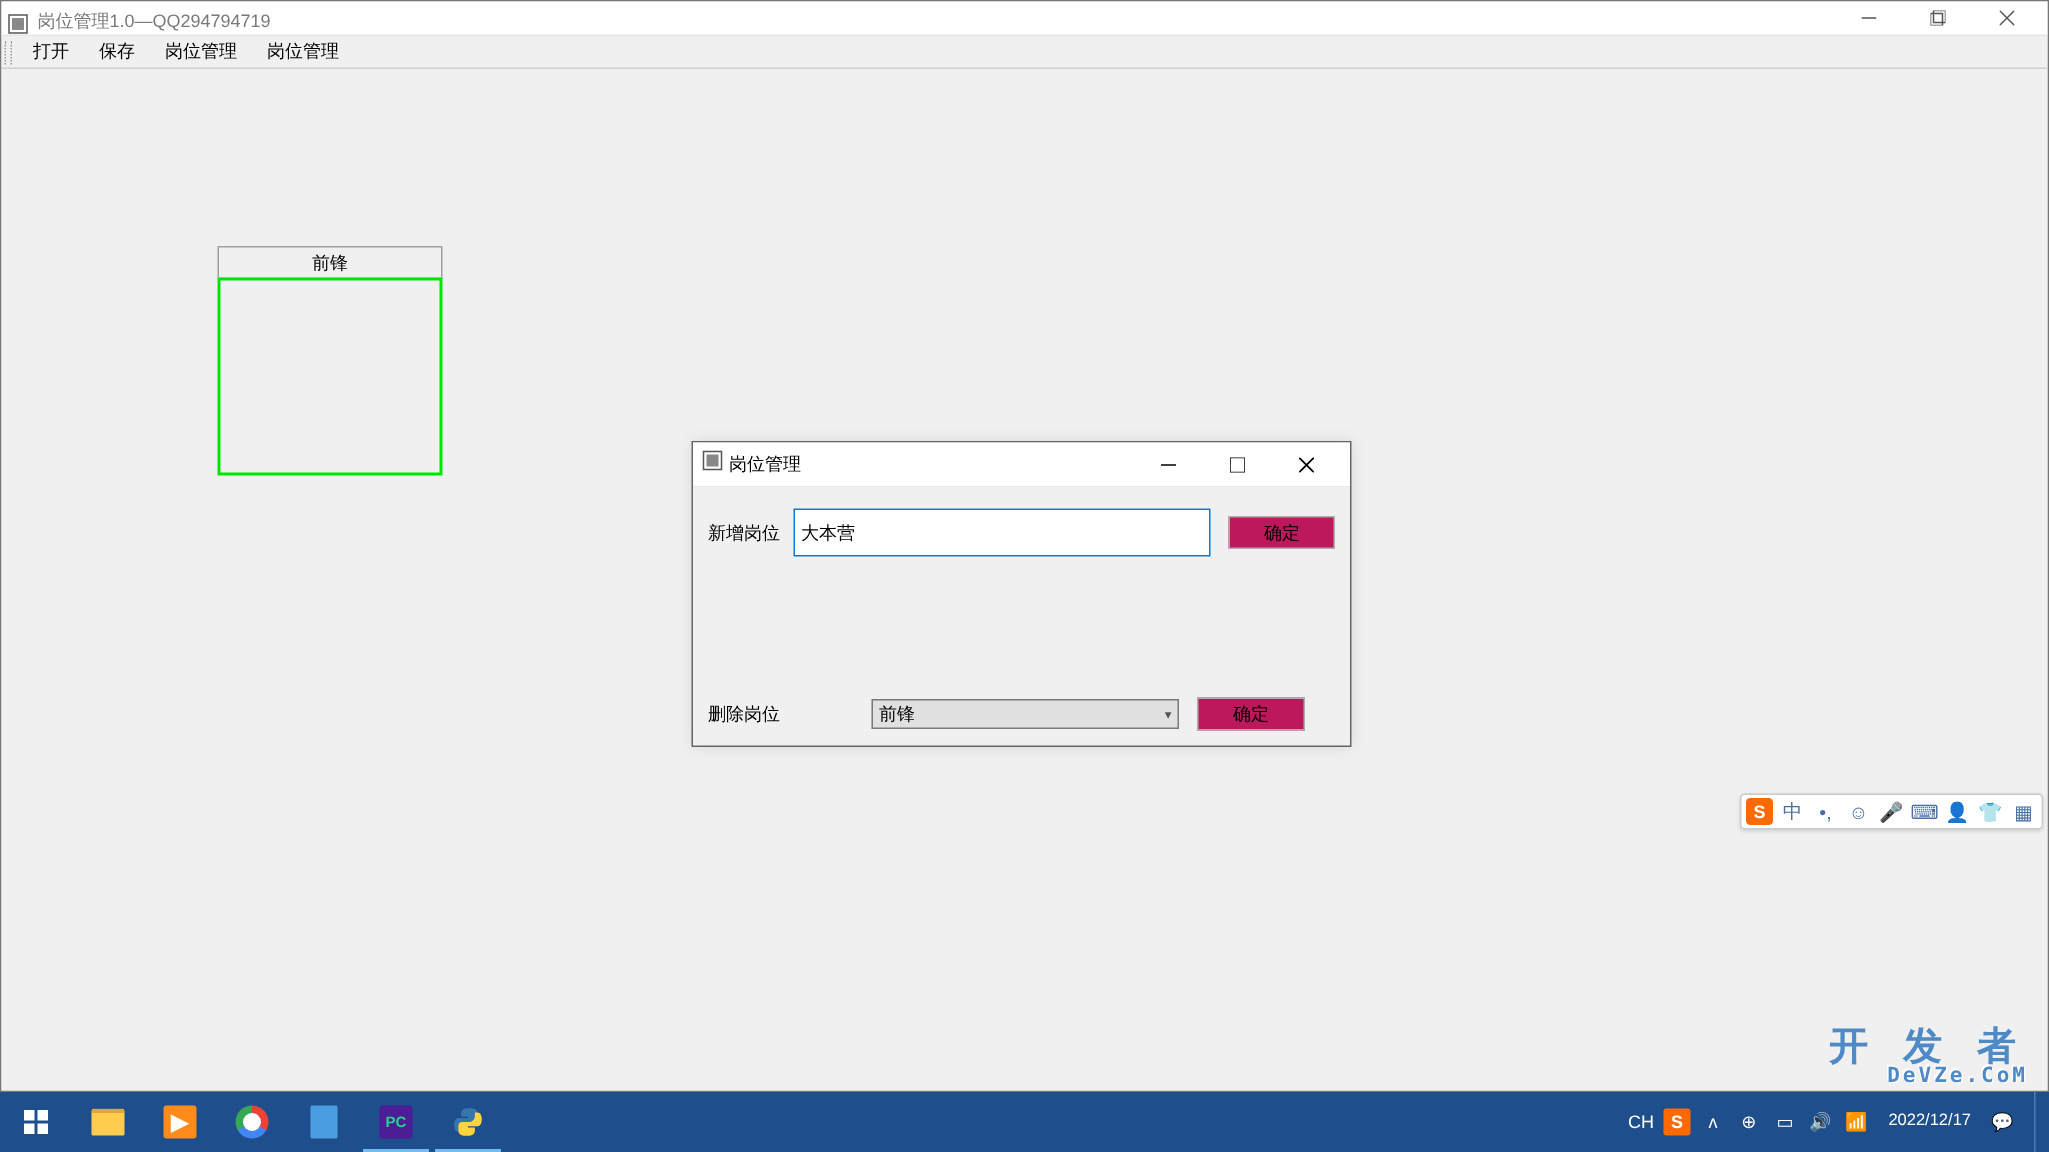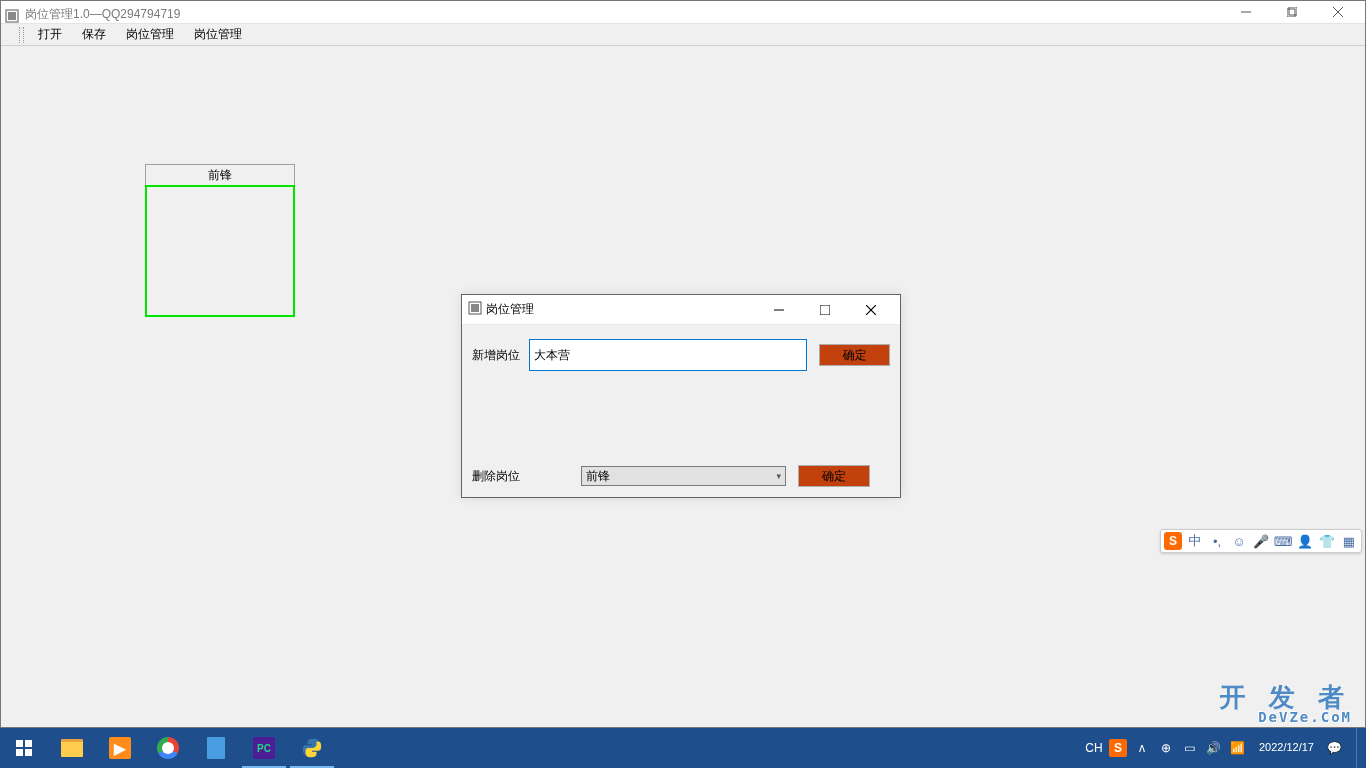--- a/index.html
+++ b/index.html
@@ -64,21 +64,21 @@
       cursor: pointer;
     }
     .win-btn svg { width: 10px; height: 10px; }
     
     
     .menubar {
       height: 22px;
       background: #f0f0f0;
       display: flex;
       align-items: center;
-      padding: 0 18px;
+      padding: 0 2px;
       border-bottom: 1px solid #d0d0d0;
     }
     .menu-grip {
       width: 5px;
       height: 16px;
       border-left: 1px dotted #999;
       border-right: 1px dotted #999;
       margin-right: 4px;
     }
     .menu-item {
@@ -199,21 +199,21 @@
       cursor: pointer;
       margin-left: 51px;
     }
     .select-arrow {
       font-size: 9px;
       color: #555;
     }
     .form-button {
       width: 72px;
       height: 22px;
-      background: #c2410c;
+      background: #be185d;
       border: 1px solid #adadad;
       font-size: 12px;
       display: flex;
       align-items: center;
       justify-content: center;
       cursor: pointer;
       margin-left: 6px;
     }
     
     

